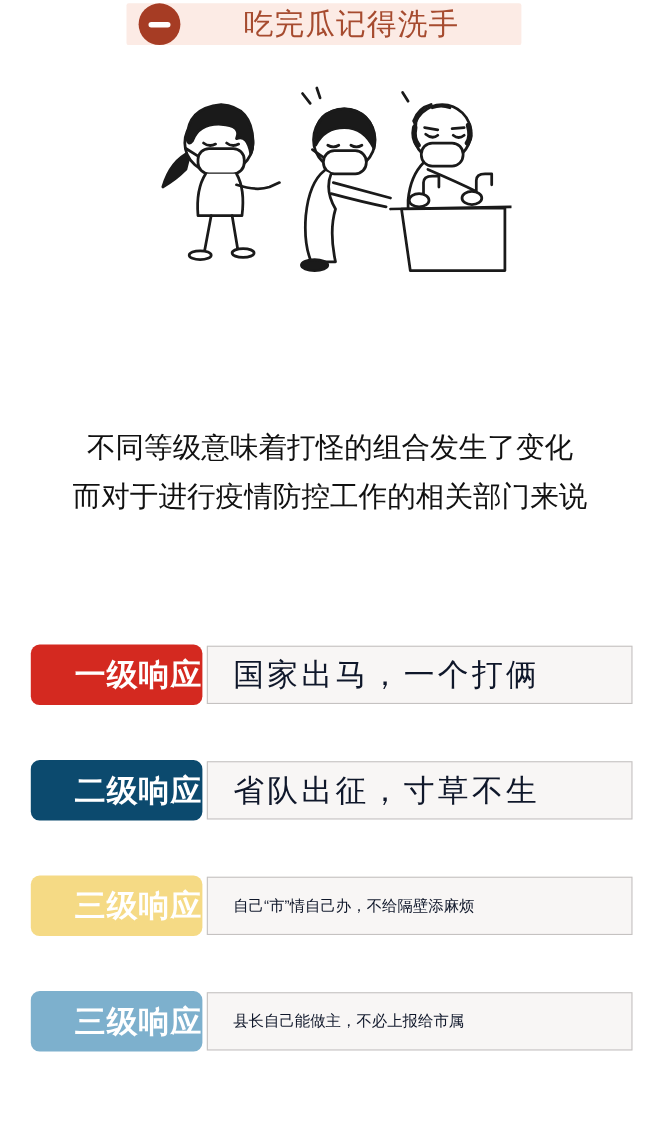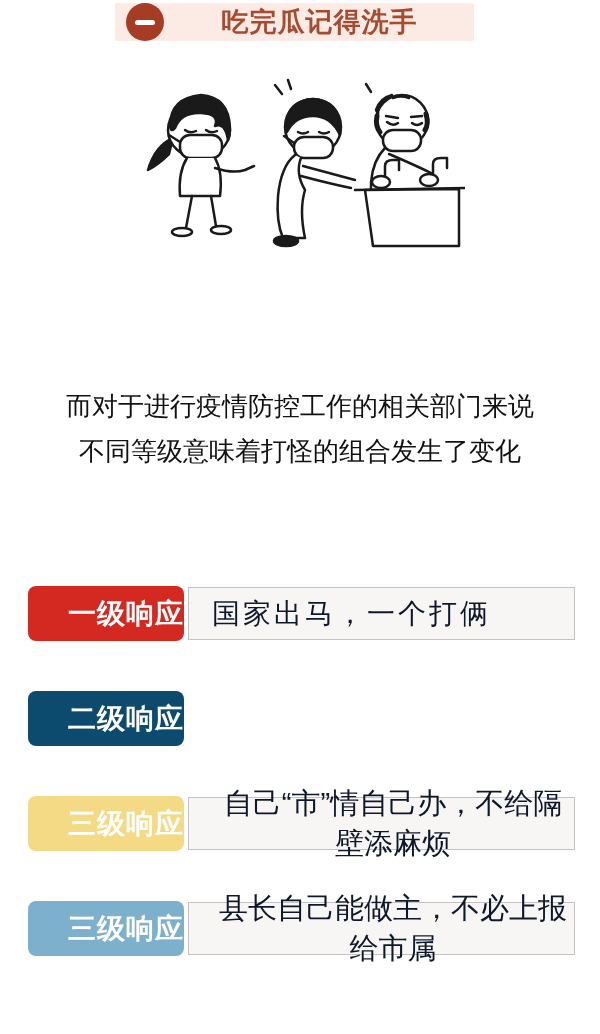--- a/index.html
+++ b/index.html
@@ -19,21 +19,21 @@
     border-radius:50%; background:#a63c24;
     display:flex; align-items:center; justify-content:center;
   }
   .badge-dash { width:20px; height:5px; background:#ffffff; border-radius:2.5px; }
   .sr-only {
     position:absolute; width:1px; height:1px; overflow:hidden;
     clip:rect(0 0 0 0); white-space:nowrap;
   }
   .header-title {
     flex:1; margin-left:50px; text-align:center;
-    font-size:27px; font-weight:bold; color:#a64b2f; letter-spacing:1px;
+    font-size:27px; font-weight:normal; color:#a64b2f; letter-spacing:1px;
     line-height:38px;
   }
 
   
   .illustration { position:absolute; left:135px; top:78px; width:330px; height:175px; }
   .illustration svg { width:100%; height:100%; display:block; }
 
   
   .intro {
     position:absolute; left:0; top:384px; width:600px;
@@ -49,21 +49,21 @@
     color:#ffffff; font-size:28px; font-weight:bold; letter-spacing:1px;
     display:flex; align-items:center; justify-content:center;padding-left:40px;
   }
   .level-desc {
     flex:1; height:53px; margin-left:4px;
     background:#f8f6f5; border:1px solid #c5c2c1;
     display:flex; align-items:center; padding-left:23px;
     color:#0f172a;
   }
   .desc-lg { font-size:28px; letter-spacing:3px; }
-  .desc-sm { font-size:29px; letter-spacing:0;text-align:center; }
+  .desc-sm { font-size:14px; letter-spacing:0; }
 </style>
 </head>
 <body>
 
 <div class="header-bar" style="background-color: rgb(252, 235, 229);">
   <div class="circle-badge" style="background-color: rgb(166, 60, 36);">
     <span class="badge-dash"></span>
     <span class="sr-only">一</span>
   </div>
   <div class="header-title" style="color: rgb(166, 75, 47);">吃完瓜记得洗手</div>
@@ -120,33 +120,34 @@
       <path d="M230,112 L324,111 L324,168 L238,168 Z" fill="#fff"></path>
       <path d="M250,104 L250,88 Q250,82 258,82 L264,82 L264,92" fill="#fff"></path>
       <path d="M298,102 L298,86 Q298,80 306,80 L312,80 L312,90" fill="#fff"></path>
       <ellipse cx="246" cy="104" rx="9" ry="6" fill="#fff"></ellipse>
       <ellipse cx="294" cy="102" rx="9" ry="6" fill="#fff"></ellipse>
     </g>
   </svg>
 </div>
 
 <div class="intro">
+  <div>不同等级意味着打怪的组合发生了变化</div>
   <div>而对于进行疫情防控工作的相关部门来说</div>
-  <div>不同等级意味着打怪的组合发生了变化</div>
 </div>
 
 <div class="levels">
 
   <div class="level-row">
     <div class="level-badge" style="background-color: rgb(212, 41, 32);">一级响应</div>
     <div class="level-desc desc-lg">国家出马，一个打俩</div>
   </div>
 
   <div class="level-row">
     <div class="level-badge" style="background-color: #0c4a6e;">二级响应</div>
+    <div class="level-desc desc-lg">省队出征，寸草不生</div>
   </div>
 
   <div class="level-row">
     <div class="level-badge" style="background-color: rgb(245, 218, 133);">三级响应</div>
     <div class="level-desc desc-sm">自己“市”情自己办，不给隔壁添麻烦</div>
   </div>
 
   <div class="level-row">
     <div class="level-badge" style="background-color: rgb(125, 176, 205);">三级响应</div>
     <div class="level-desc desc-sm">县长自己能做主，不必上报给市属</div>

